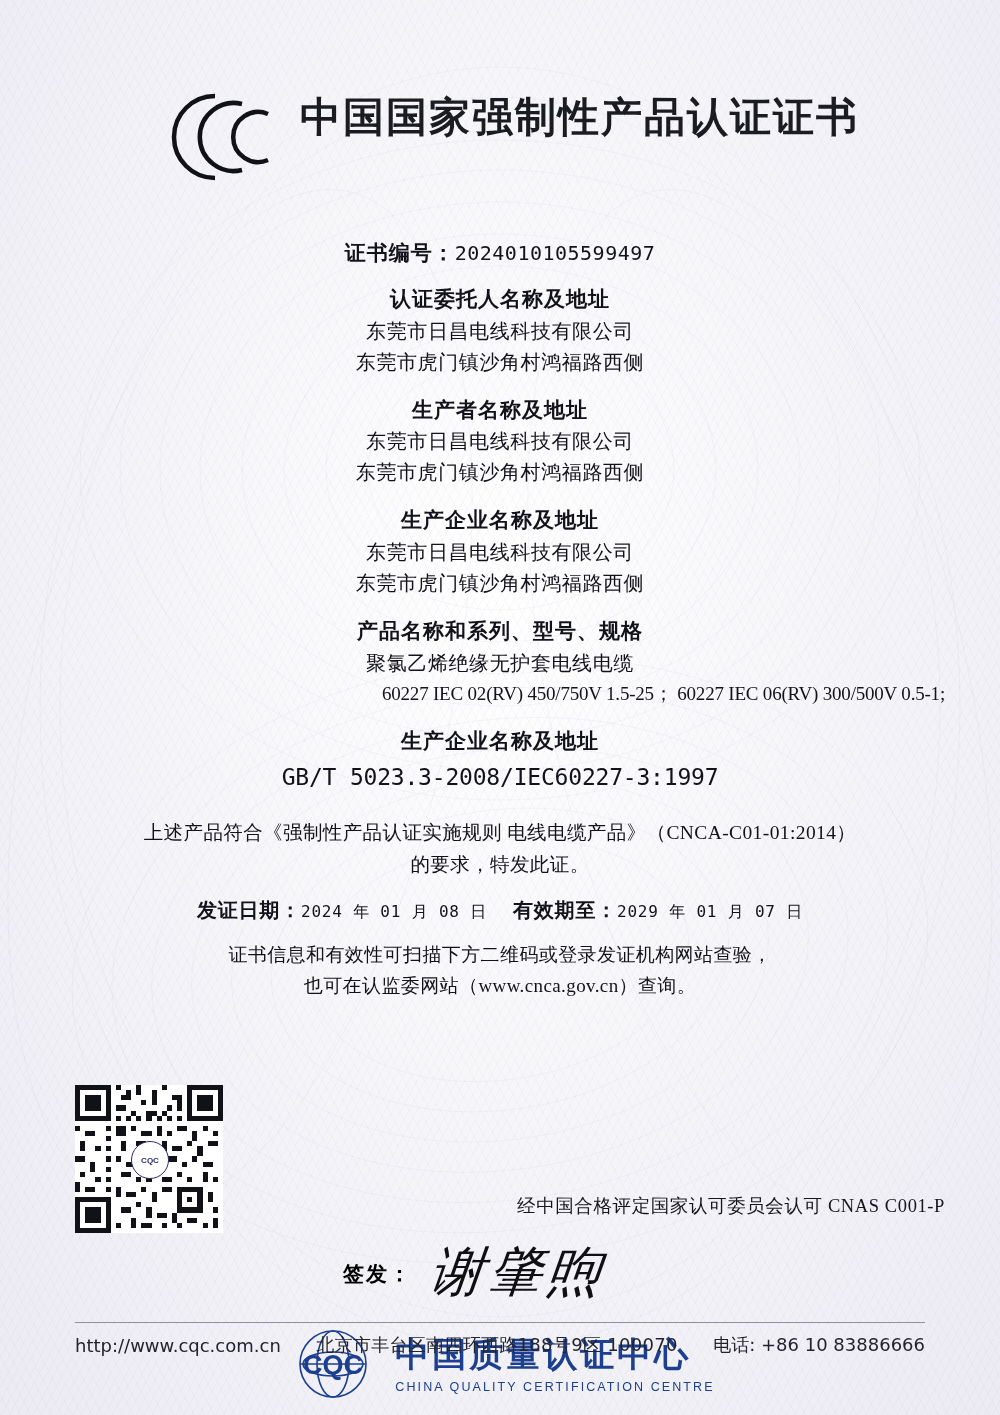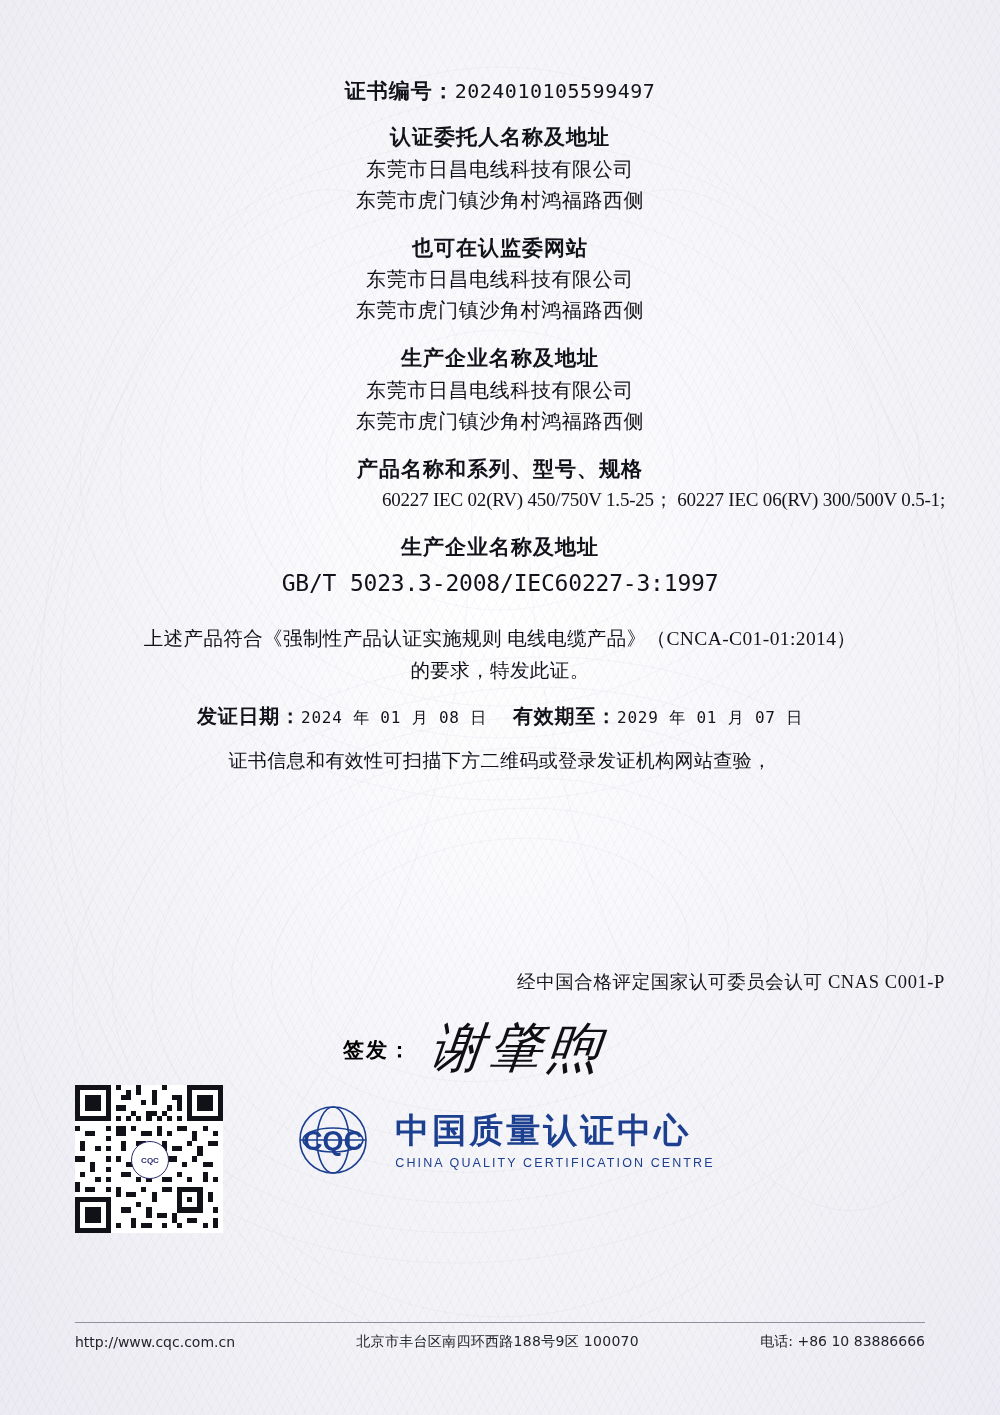--- a/index.html
+++ b/index.html
@@ -231,25 +231,25 @@
     position: absolute;
     left: 20px;
     right: 20px;
     bottom: 52px;
     border-top: 1px solid #8f8f9d;
   }
   .footer {
     position: absolute;
     left: 20px;
     right: 20px;
-    bottom: 24px;
+    bottom: 18px;
     display: flex;
     align-items: center;
     justify-content: space-between;
-    font-size: 14px;
+    font-size: 18px;
     color: #23232b;
     font-family: "DejaVu Sans", sans-serif;
   }
   .footer .mid { letter-spacing: 0.3px; }
 </style>
 </head>
 <body>
 
 <div class="page">
 
@@ -272,66 +272,78 @@
       <ellipse cx="500" cy="960" rx="190" ry="120" transform="rotate(-8 500 960)"></ellipse>
       <ellipse cx="240" cy="700" rx="210" ry="520" transform="rotate(12 240 700)"></ellipse>
       <ellipse cx="760" cy="700" rx="210" ry="520" transform="rotate(-12 760 700)"></ellipse>
       <ellipse cx="500" cy="707" rx="460" ry="640"></ellipse>
       <ellipse cx="500" cy="707" rx="440" ry="610"></ellipse>
     </g>
   </svg>
 
   <div class="inner">
 
+    <div class="header">
+      <svg class="ccc-logo" viewBox="0 0 125 105">
+        <g fill="none" stroke="#111118" stroke-width="4.5">
+          <path d="M55 12 A41 41 0 1 0 55 94"></path>
+          <path d="M82 20 A34 34 0 1 0 82 86"></path>
+          <path d="M108 30 A25 25 0 1 0 108 76"></path>
+        </g>
+      </svg>
+      <div class="doc-title">中国国家强制性产品认证证书</div>
+    </div>
 
     <div class="body-block">
 
       <div class="cert-no">
         <span>证书编号：</span><span class="val">2024010105599497</span>
       </div>
 
       <div class="sect">
         <div class="sect-title">认证委托人名称及地址</div>
         <div class="sect-line">东莞市日昌电线科技有限公司</div>
         <div class="sect-line">东莞市虎门镇沙角村鸿福路西侧</div>
       </div>
 
       <div class="sect">
-        <div class="sect-title">也可在认监委网站</div>
+        <div class="sect-title">生产者名称及地址</div>
         <div class="sect-line">东莞市日昌电线科技有限公司</div>
         <div class="sect-line">东莞市虎门镇沙角村鸿福路西侧</div>
       </div>
 
       <div class="sect">
         <div class="sect-title">生产企业名称及地址</div>
         <div class="sect-line">东莞市日昌电线科技有限公司</div>
         <div class="sect-line">东莞市虎门镇沙角村鸿福路西侧</div>
       </div>
 
       <div class="sect">
         <div class="sect-title">产品名称和系列、型号、规格</div>
+        <div class="prod-name">聚氯乙烯绝缘无护套电线电缆</div>
         <div class="prod-spec">60227 IEC 02(RV) 450/750V 1.5-25；  60227 IEC 06(RV) 300/500V 0.5-1;</div>
       </div>
 
       <div class="sect">
         <div class="sect-title">生产企业名称及地址</div>
         <div class="std-line">GB/T 5023.3-2008/IEC60227-3:1997</div>
       </div>
 
       <div class="statement">
         <div>上述产品符合《强制性产品认证实施规则 电线电缆产品》（CNCA-C01-01:2014）</div>
         <div>的要求，特发此证。</div>
       </div>
 
       <div class="dates">
         <span class="lbl">发证日期：</span><span class="num">2024 年 01 月 08 日</span><span class="gap"></span><span class="lbl">有效期至：</span><span class="num">2029 年 01 月 07 日</span>
       </div>
 
       <div class="verify">
         <div>证书信息和有效性可扫描下方二维码或登录发证机构网站查验，</div>
+        <div>也可在认监委网站（www.cnca.gov.cn）查询。</div>
       </div>
 
     </div>
 
     <div class="cnas">经中国合格评定国家认可委员会认可 CNAS C001-P</div>
 
     <div class="sig-row">
       <div class="sig-label">签发：</div>
       <div class="sig-name">谢肇煦</div>
     </div>

